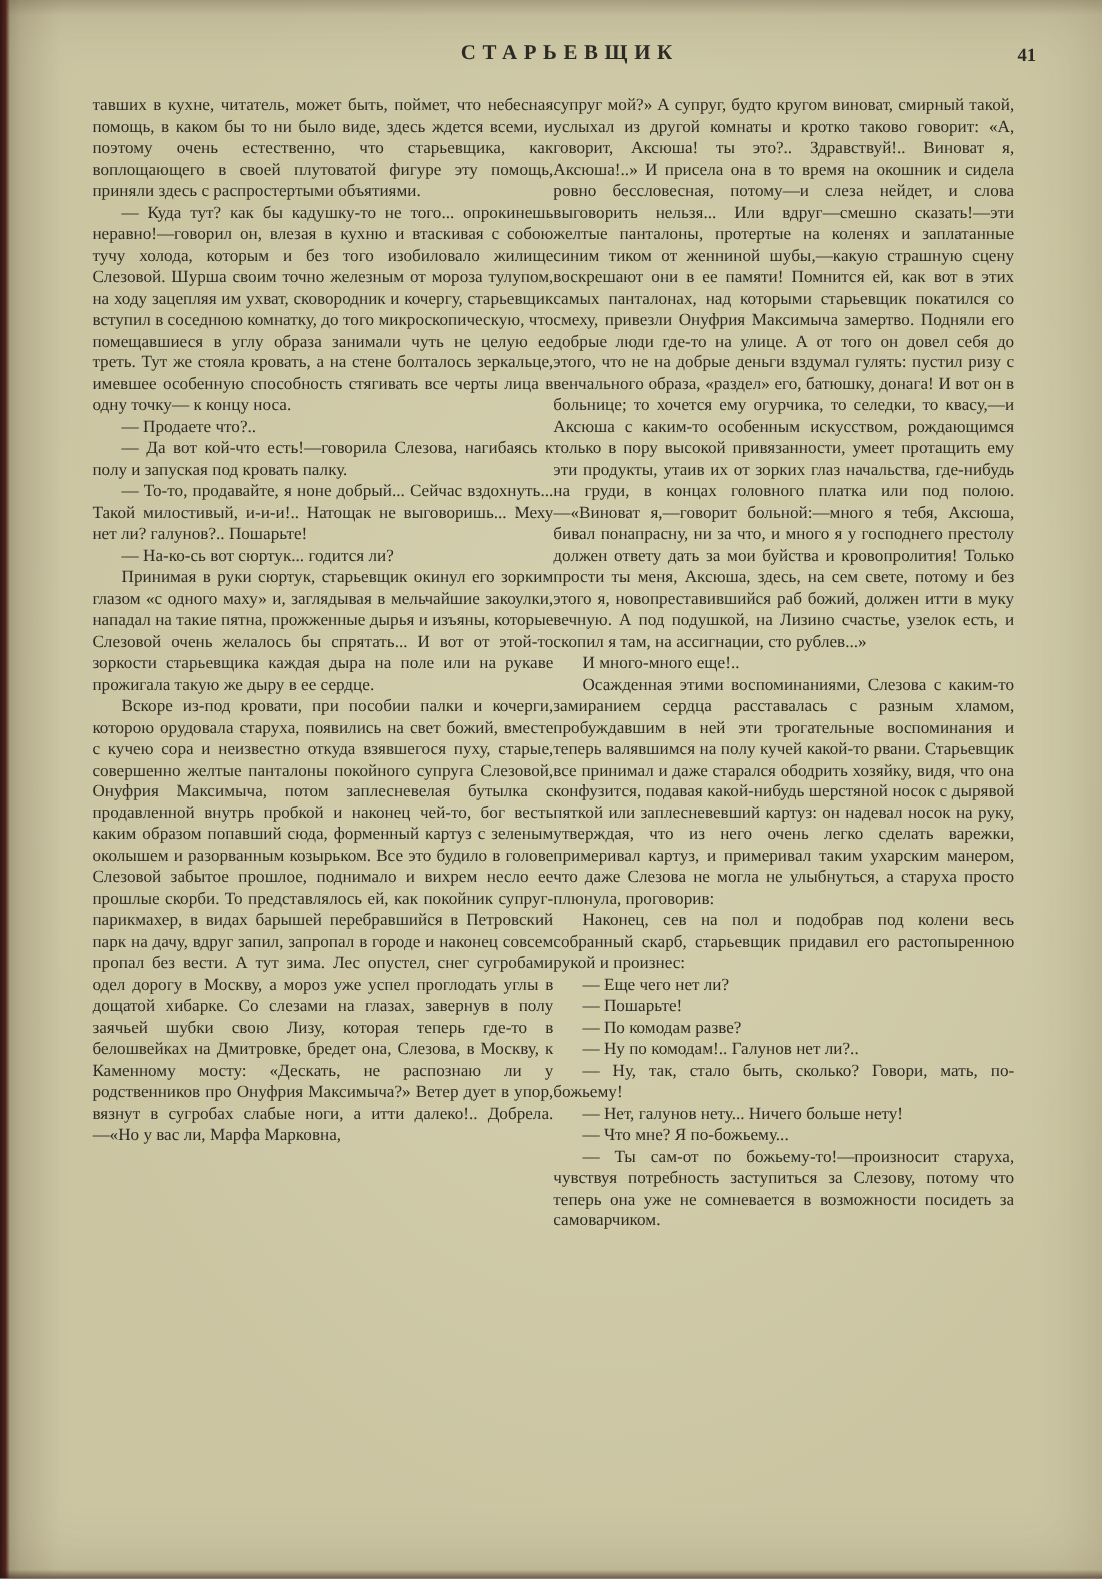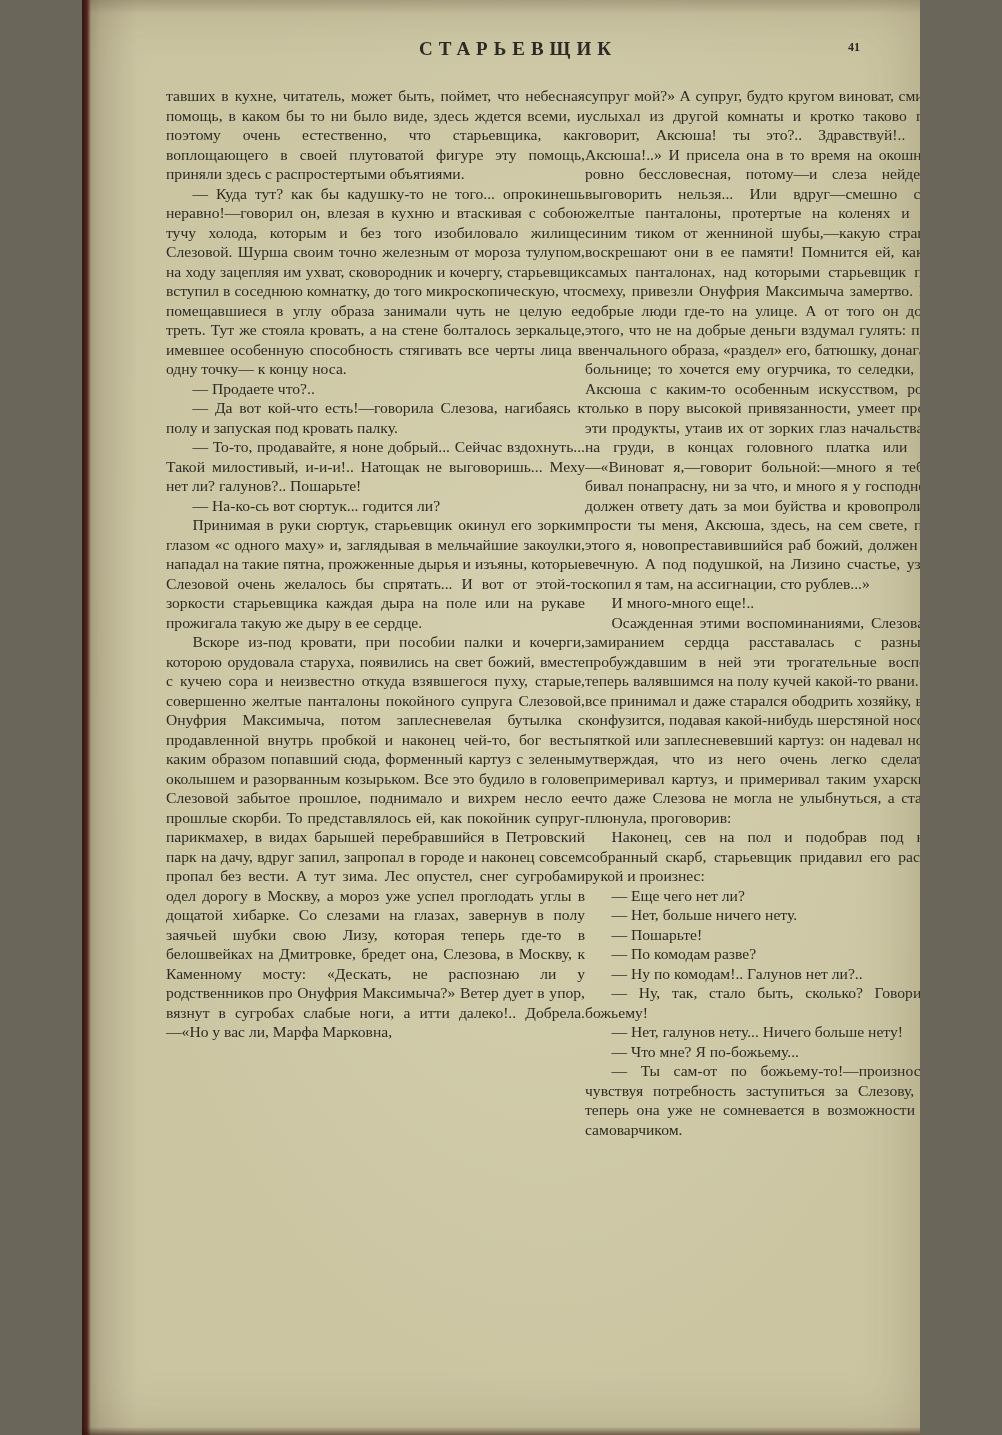--- a/index.html
+++ b/index.html
@@ -3,21 +3,21 @@
 <meta charset="utf-8">
 <style>
   html, body {
     margin: 0;
     padding: 0;
     background: #6b665a;
     font-family: "Liberation Serif", "DejaVu Serif", serif;
   }
   .page {
     position: relative;
-    width: 838px;
+    width: 1002px;
     height: 1435px;
     margin: 0 auto;
     background:
       radial-gradient(ellipse at 55% 45%, rgba(255,252,230,0.20), rgba(0,0,0,0) 70%),
       linear-gradient(90deg, rgba(60,40,30,0.28) 0px, rgba(60,40,30,0.10) 18px, rgba(0,0,0,0) 55px),
       linear-gradient(180deg, rgba(60,45,30,0.18) 0px, rgba(0,0,0,0) 14px),
       #cbc5a2;
     overflow: hidden;
     box-shadow: inset 0 0 60px rgba(80,60,30,0.25);
     color: #2b2a24;
@@ -49,21 +49,21 @@
     text-align: center;
     font-size: 19px;
     letter-spacing: 6px;
     font-weight: 600;
     color: #2b2a24;
   }
   .page-number {
     position: absolute;
     right: 10px;
     top: 2px;
-    font-size: 12px;
+    font-size: 17px;
     font-weight: 600;
     color: #2b2a24;
   }
   .columns {
     position: absolute;
     top: 86px;
     left: 84px;
     width: 868px;
     bottom: 50px;
     display: flex;
@@ -110,21 +110,20 @@
         <p class="para">— На-ко-сь вот сюртук... годится ли?</p>
         <p class="para">Принимая в руки сюртук, старьевщик окинул его зорким глазом «с одного маху» и, заглядывая в мельчайшие закоулки, нападал на такие пятна, прожженные дырья и изъяны, которые Слезовой очень желалось бы спрятать... И вот от этой-то зоркости старьевщика каждая дыра на поле или на рукаве прожигала такую же дыру в ее сердце.</p>
         <p class="para">Вскоре из-под кровати, при пособии палки и кочерги, которою орудовала старуха, появились на свет божий, вместе с кучею сора и неизвестно откуда взявшегося пуху, старые, совершенно желтые панталоны покойного супруга Слезовой, Онуфрия Максимыча, потом заплесневелая бутылка с продавленной внутрь пробкой и наконец чей-то, бог весть каким образом попавший сюда, форменный картуз с зеленым околышем и разорванным козырьком. Все это будило в голове Слезовой забытое прошлое, поднимало и вихрем несло ее прошлые скорби. То представлялось ей, как покойник супруг-парикмахер, в видах барышей перебравшийся в Петровский парк на дачу, вдруг запил, запропал в городе и наконец совсем пропал без вести. А тут зима. Лес опустел, снег сугробами одел дорогу в Москву, а мороз уже успел проглодать углы в дощатой хибарке. Со слезами на глазах, завернув в полу заячьей шубки свою Лизу, которая теперь где-то в белошвейках на Дмитровке, бредет она, Слезова, в Москву, к Каменному мосту: «Дескать, не распознаю ли у родственников про Онуфрия Максимыча?» Ветер дует в упор, вязнут в сугробах слабые ноги, а итти далеко!.. Добрела.—«Но у вас ли, Марфа Марковна,</p>
       </div>
     <div class="col" id="col-right">
         <p class="para cont">супруг мой?» А супруг, будто кругом виноват, смирный такой, услыхал из другой комнаты и кротко таково говорит: «А, говорит, Аксюша! ты это?.. Здравствуй!.. Виноват я, Аксюша!..» И присела она в то время на окошник и сидела ровно бессловесная, потому—и слеза нейдет, и слова выговорить нельзя... Или вдруг—смешно сказать!—эти желтые панталоны, протертые на коленях и заплатанные синим тиком от женниной шубы,—какую страшную сцену воскрешают они в ее памяти! Помнится ей, как вот в этих самых панталонах, над которыми старьевщик покатился со смеху, привезли Онуфрия Максимыча замертво. Подняли его добрые люди где-то на улице. А от того он довел себя до этого, что не на добрые деньги вздумал гулять: пустил ризу с венчального образа, «раздел» его, батюшку, донага! И вот он в больнице; то хочется ему огурчика, то селедки, то квасу,—и Аксюша с каким-то особенным искусством, рождающимся только в пору высокой привязанности, умеет протащить ему эти продукты, утаив их от зорких глаз начальства, где-нибудь на груди, в концах головного платка или под полою.—«Виноват я,—говорит больной:—много я тебя, Аксюша, бивал понапрасну, ни за что, и много я у господнего престолу должен ответу дать за мои буйства и кровопролития! Только прости ты меня, Аксюша, здесь, на сем свете, потому и без этого я, новопреставившийся раб божий, должен итти в муку вечную. А под подушкой, на Лизино счастье, узелок есть, и скопил я там, на ассигнации, сто рублев...»</p>
         <p class="para">И много-много еще!..</p>
         <p class="para">Осажденная этими воспоминаниями, Слезова с каким-то замиранием сердца расставалась с разным хламом, пробуждавшим в ней эти трогательные воспоминания и теперь валявшимся на полу кучей какой-то рвани. Старьевщик все принимал и даже старался ободрить хозяйку, видя, что она конфузится, подавая какой-нибудь шерстяной носок с дырявой пяткой или заплесневевший картуз: он надевал носок на руку, утверждая, что из него очень легко сделать варежки, примеривал картуз, и примеривал таким ухарским манером, что даже Слезова не могла не улыбнуться, а старуха просто плюнула, проговорив:</p>
         <p class="para">Наконец, сев на пол и подобрав под колени весь собранный скарб, старьевщик придавил его растопыренною рукой и произнес:</p>
         <p class="para">— Еще чего нет ли?</p>
-        <p class="para">— Нет, больше ничего нету.</p>
         <p class="para">— Пошарьте!</p>
         <p class="para">— По комодам разве?</p>
         <p class="para">— Ну по комодам!.. Галунов нет ли?..</p>
         <p class="para">— Ну, так, стало быть, сколько? Говори, мать, по-божьему!</p>
         <p class="para">— Нет, галунов нету... Ничего больше нету!</p>
         <p class="para">— Что мне? Я по-божьему...</p>
         <p class="para">— Ты сам-от по божьему-то!—произносит старуха, чувствуя потребность заступиться за Слезову, потому что теперь она уже не сомневается в возможности посидеть за самоварчиком.</p>
       </div>
   </div>
 </div>

